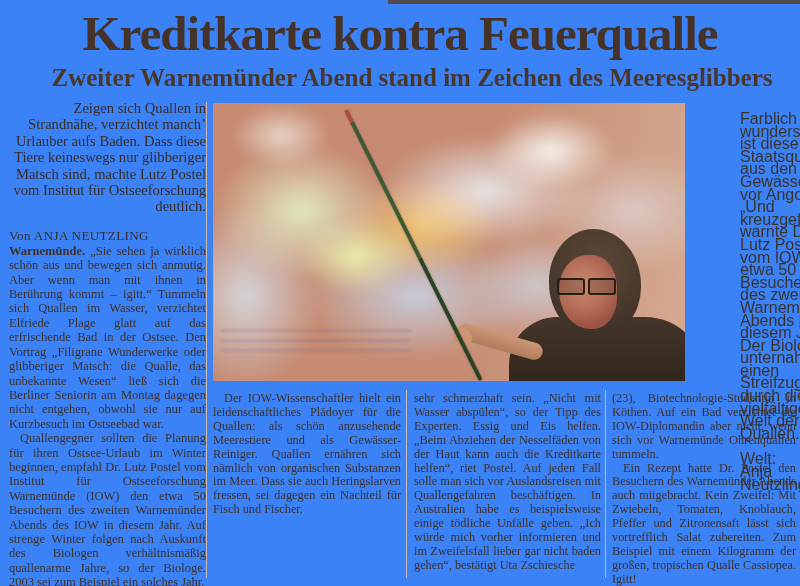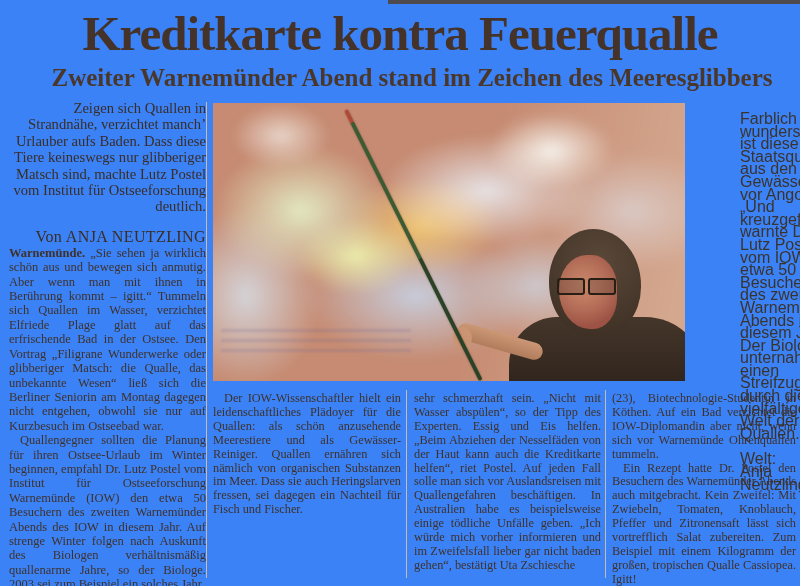--- a/index.html
+++ b/index.html
@@ -15,21 +15,21 @@
     text-align:center;font-size:49px;font-weight:bold;letter-spacing:-1px;
     color:#453329;line-height:1.05;
   }
   .subheadline{
     position:absolute;left:12px;top:64px;width:800px;margin:0;
     text-align:center;font-size:25px;font-weight:bold;color:#4a372c;line-height:1.1;
   }
   
   .col1{position:absolute;left:9px;top:100px;width:197px;}
   .lead{margin:0;font-size:14.6px;line-height:16.4px;color:#3a2d26;text-align:right;}
-  .byline{margin:13px 0 0 0;text-align:right;font-size:16px;letter-spacing:.4px;color:#3a2d26;}
+  .byline{margin:13px 0 0 0;text-align:left;font-size:13px;letter-spacing:.4px;color:#3a2d26;}
   .body-p{margin:0;font-size:12.5px;line-height:14.4px;text-align:justify;hyphens:auto;-webkit-hyphens:auto;}
   .col1 .body-p:first-of-type{margin-top:12px;}
   .indent{text-indent:11px;}
   .dateline{font-weight:bold;}
   
   .vrule{position:absolute;width:1px;background:#c8bbad;}
   .vrule1{left:206px;top:102px;height:476px;}
   .vrule2{left:406px;top:390px;height:188px;}
   .vrule3{left:605px;top:390px;height:188px;}
   

